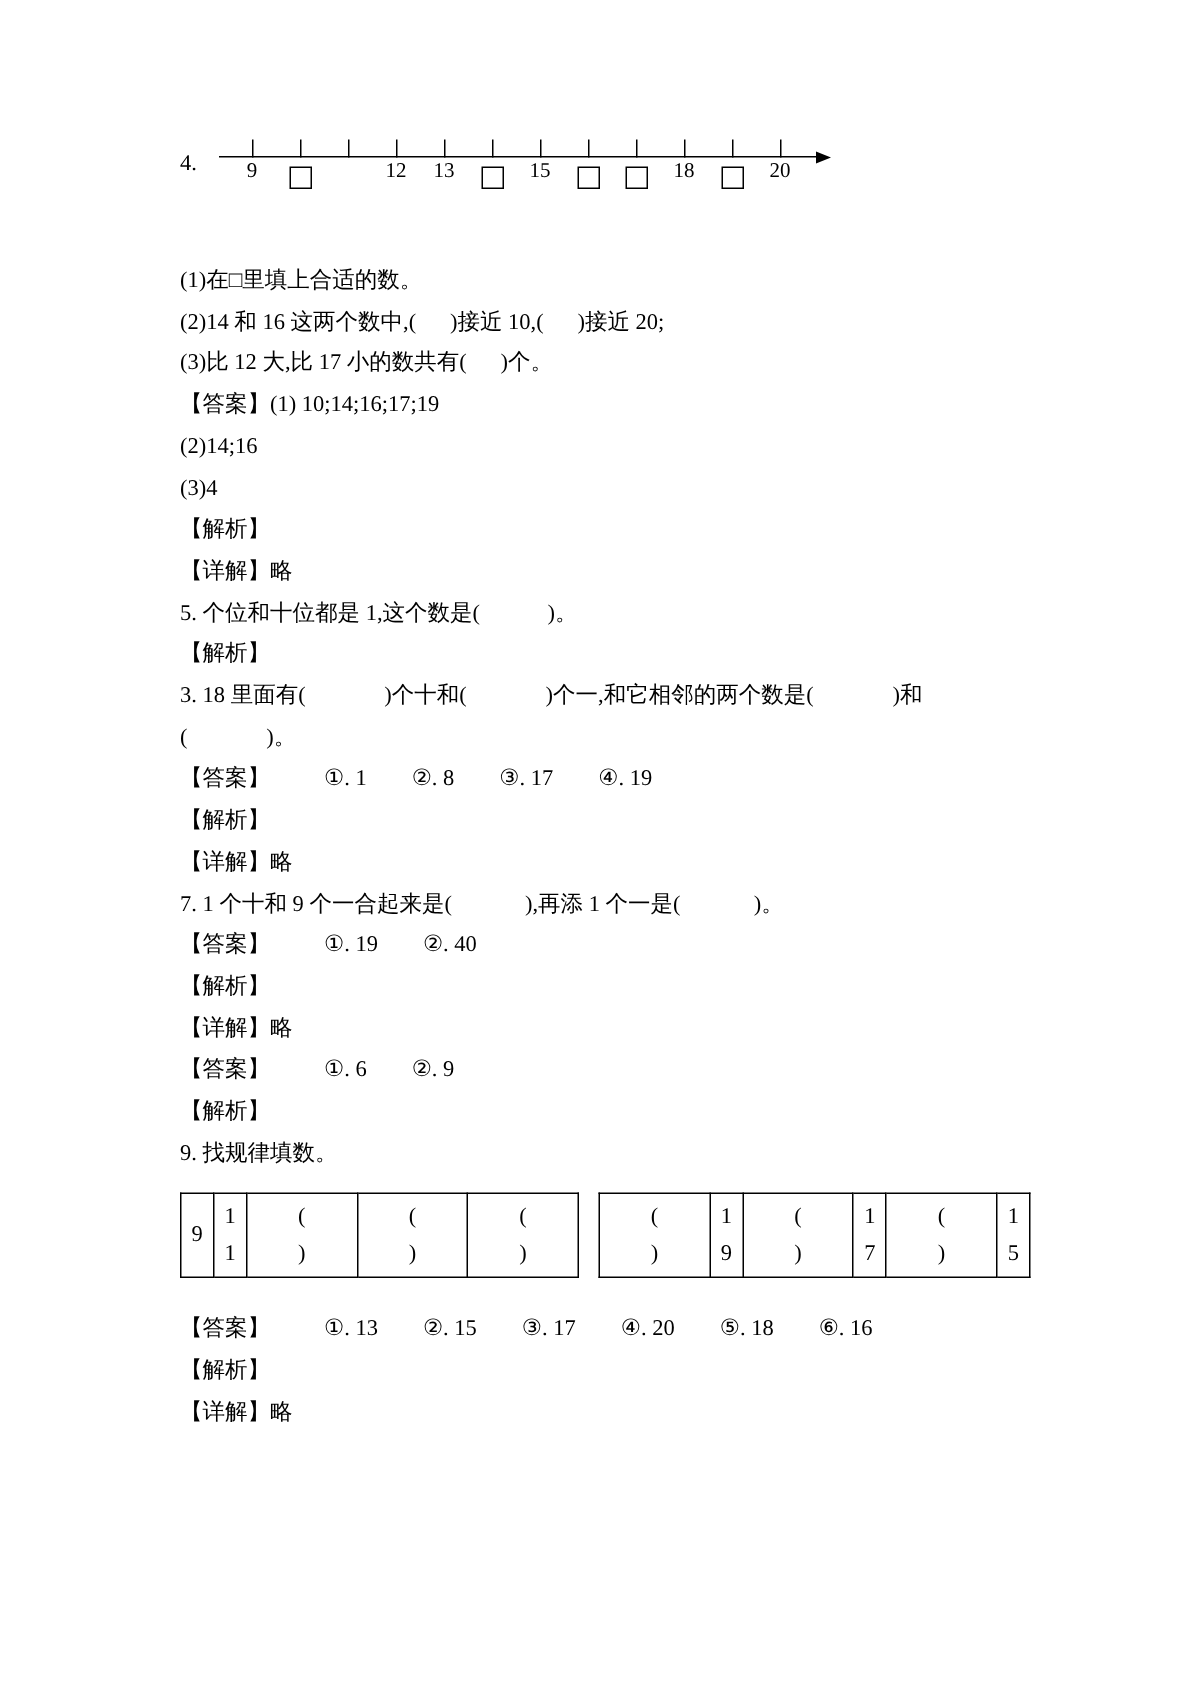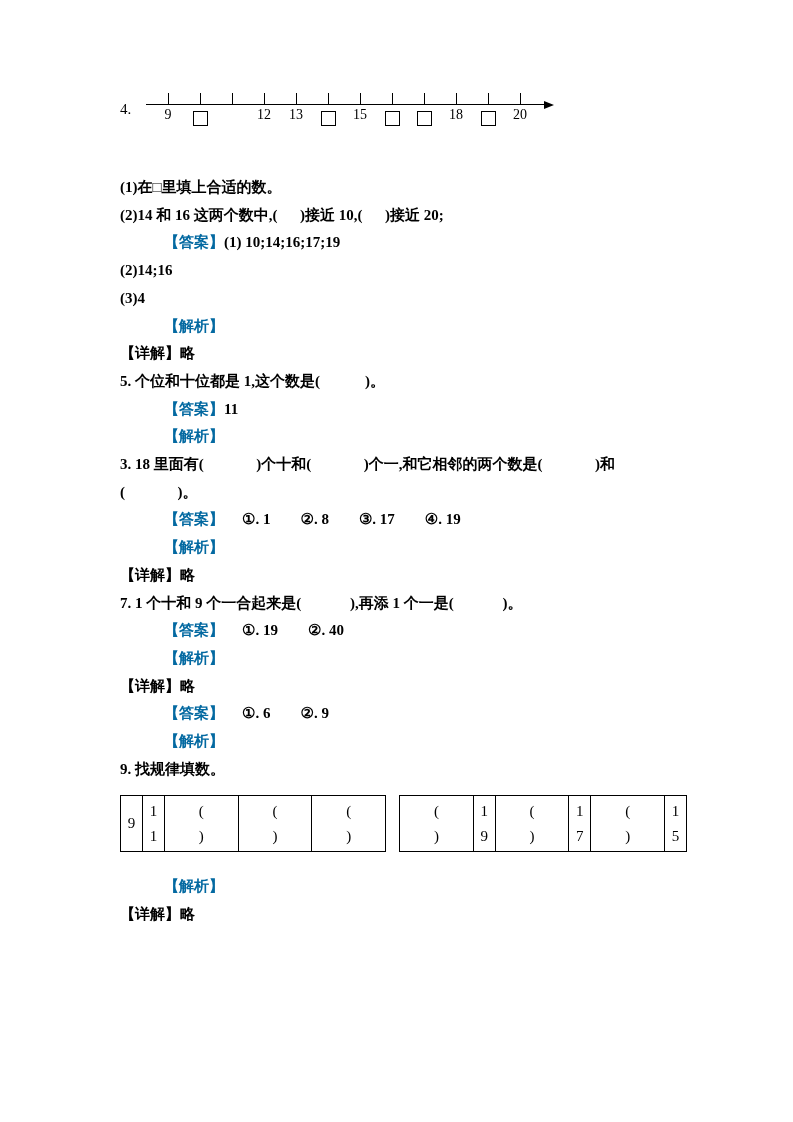--- a/index.html
+++ b/index.html
@@ -8,42 +8,42 @@
     position: relative;
     width: 793px;
     height: 1122px;
     background: #ffffff;
     font-family: "Liberation Serif", "DejaVu Serif", serif;
     color: #000;
     overflow: hidden;
   }
   .content { padding: 88px 106px 0 120px; font-size: 15px; }
 
-  .line { line-height: 27.7px; white-space: pre-wrap; font-weight: bold; }
-  .blue { color: #0369a1; margin-left: 44px; }
+  .line { line-height: 27.7px; white-space: pre-wrap; }
+  .blue { color: #000000; }
 
   
   .q4row { display: flex; margin-bottom: 36px; }
   .qnum { margin-top: 13px; width: 26px; flex: 0 0 auto; }
   .numberline { position: relative; width: 440px; height: 50px; }
   .nl-line { position: absolute; left: 0; top: 16px; width: 398px; height: 1px; background: #000; }
   .nl-arrow {
     position: absolute; left: 398px; top: 12.5px; width: 0; height: 0;
     border-top: 4px solid transparent; border-bottom: 4px solid transparent;
     border-left: 10px solid #000;
   }
   .nl-ticks { position: absolute; left: 6px; top: 5px; display: flex; }
   .tslot { width: 32px; display: flex; justify-content: center; }
   .tick { width: 1px; height: 12px; background: #000; }
   .nl-labels { position: absolute; left: 6px; top: 19px; display: flex; }
   .slot { width: 32px; display: flex; justify-content: center; font-size: 14px; }
   .nl-box { width: 15px; height: 15px; border: 1px solid #000; margin-top: 4px; background: #fff; }
 
   
-  .items { margin-left: 18px; }
+  .items { margin-left: 36px; }
   .items span { margin-right: 30px; }
 
   
   .tables { display: flex; gap: 13px; margin: 12px 0 21px 0; }
   table { border-collapse: collapse; }
   td {
     border: 1px solid #000; text-align: center; vertical-align: middle;
     line-height: 25px; padding: 2px 0; font-size: 15px; height: 56px;
   }
   .w-num { width: 22px; } .w-par { width: 74px; }
@@ -131,28 +131,28 @@
             </span>
           <span class="slot">
               <span>20</span>
             </span>
         </div>
       </div>
     </div>
 
     <p class="line">(1)在□里填上合适的数。</p>
     <p class="line">(2)14 和 16 这两个数中,(      )接近 10,(      )接近 20;</p>
+    <p class="line">(3)比 12 大,比 17 小的数共有(      )个。</p>
     <p class="line"><span class="blue">【答案】</span><span>(1) 10;14;16;17;19</span></p>
     <p class="line"><span>(2)14;16</span></p>
     <p class="line"><span>(3)4</span></p>
     <p class="line"><span class="blue">【解析】</span></p>
     <p class="line">【详解】略</p>
 
     <p class="line">5. 个位和十位都是 1,这个数是(            )。</p>
-    <p class="line"><span class="blue">【答案】</span><span>11</span></p>
     <p class="line"><span class="blue">【解析】</span></p>
 
     <p class="line">3. 18 里面有(              )个十和(              )个一,和它相邻的两个数是(              )和</p>
     <p class="line">(              )。</p>
     <p class="line"><span class="blue">【答案】</span><span class="items"><span>①. 1</span><span>②. 8</span><span>③. 17</span><span>④. 19</span></span></p>
     <p class="line"><span class="blue">【解析】</span></p>
     <p class="line">【详解】略</p>
 
     <p class="line">7. 1 个十和 9 个一合起来是(             ),再添 1 个一是(             )。</p>
     <p class="line"><span class="blue">【答案】</span><span class="items"><span>①. 19</span><span>②. 40</span></span></p>
@@ -215,18 +215,19 @@
               </td>
           <td class="w-num">
                 <div>1</div>
                 <div>5</div>
               </td>
         </tr>
       </tbody>
         </table>
     </div>
 
+    <p class="line"><span class="blue">【答案】</span><span class="items"><span>①. 13</span><span>②. 15</span><span>③. 17</span><span>④. 20</span><span>⑤. 18</span><span>⑥. 16</span></span></p>
     <p class="line"><span class="blue">【解析】</span></p>
     <p class="line">【详解】略</p>
 
 
   </div>
 </div>
 
 </body></html>

